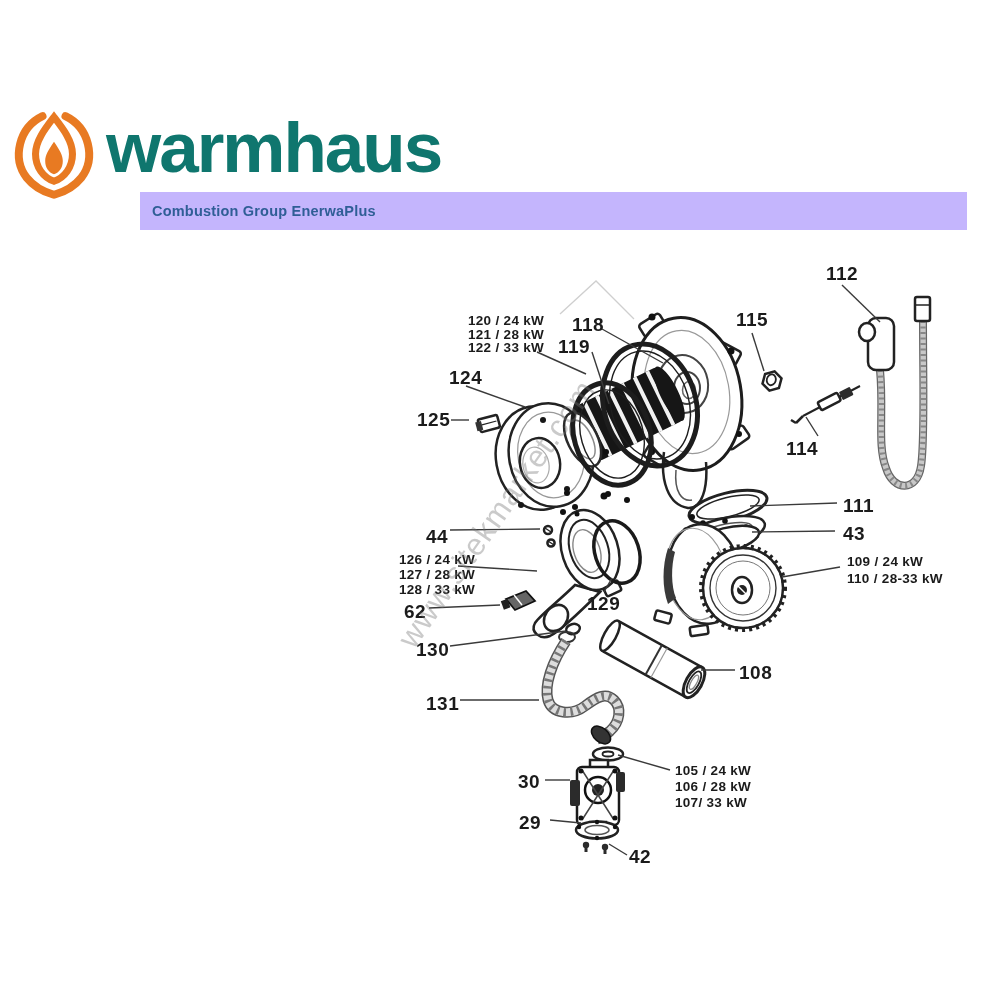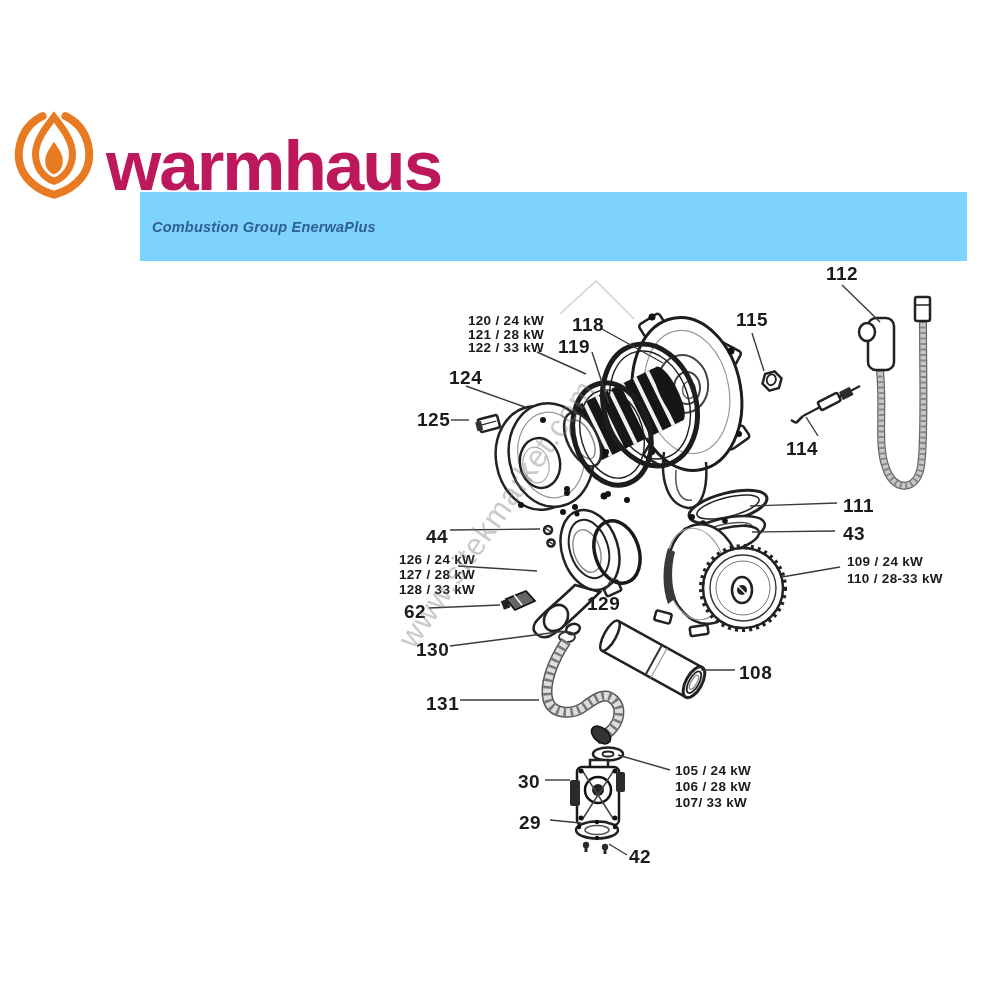--- a/index.html
+++ b/index.html
@@ -1,23 +1,23 @@
 <!DOCTYPE html>
 <html><head>
 <meta charset="utf-8">
 <style>
   html,body{margin:0;padding:0;background:#fff;}
   .page{position:relative;width:1000px;height:1000px;background:#ffffff;overflow:hidden;
         font-family:"Liberation Sans",sans-serif;}
   .logo{position:absolute;left:10px;top:106px;width:450px;height:100px;}
   .logo-icon{position:absolute;left:0;top:2px;width:88px;height:92px;}
-  .brand-text{position:absolute;left:96px;top:24px;font-size:71px;font-weight:700;
-              letter-spacing:-2px;color:#be185d;line-height:1;}
-  .title-bar{position:absolute;left:140px;top:192px;width:827px;height:69px;background:#7dd3fc;
-             display:flex;align-items:center;padding-left:12px;box-sizing:border-box;font-style:italic;}
+  .brand-text{position:absolute;left:96px;top:6px;font-size:71px;font-weight:700;
+              letter-spacing:-2px;color:#0f766e;line-height:1;}
+  .title-bar{position:absolute;left:140px;top:192px;width:827px;height:38px;background:#c4b5fd;
+             display:flex;align-items:center;padding-left:12px;box-sizing:border-box;}
   .title-bar span{font-size:14.5px;font-weight:700;color:#2f5e96;letter-spacing:.2px;}
   .watermark{position:absolute;left:297px;top:496px;width:400px;text-align:center;
              transform:rotate(-55deg);font-size:31px;letter-spacing:1px;
              color:rgba(115,115,115,0.38);pointer-events:none;}
   svg.diagram{position:absolute;left:0;top:0;width:1000px;height:1000px;}
   .num{font:700 19px "Liberation Sans",sans-serif;fill:#1b1b1b;letter-spacing:.5px;}
   .kw{font:700 13.5px "Liberation Sans",sans-serif;fill:#1b1b1b;letter-spacing:.3px;}
   .ld{stroke:#3a3a3a;stroke-width:1.4;fill:none;}
   .pt{fill:#fff;stroke:#222;stroke-width:2.5;}
   .thin{fill:none;stroke:#999;stroke-width:1.2;}

